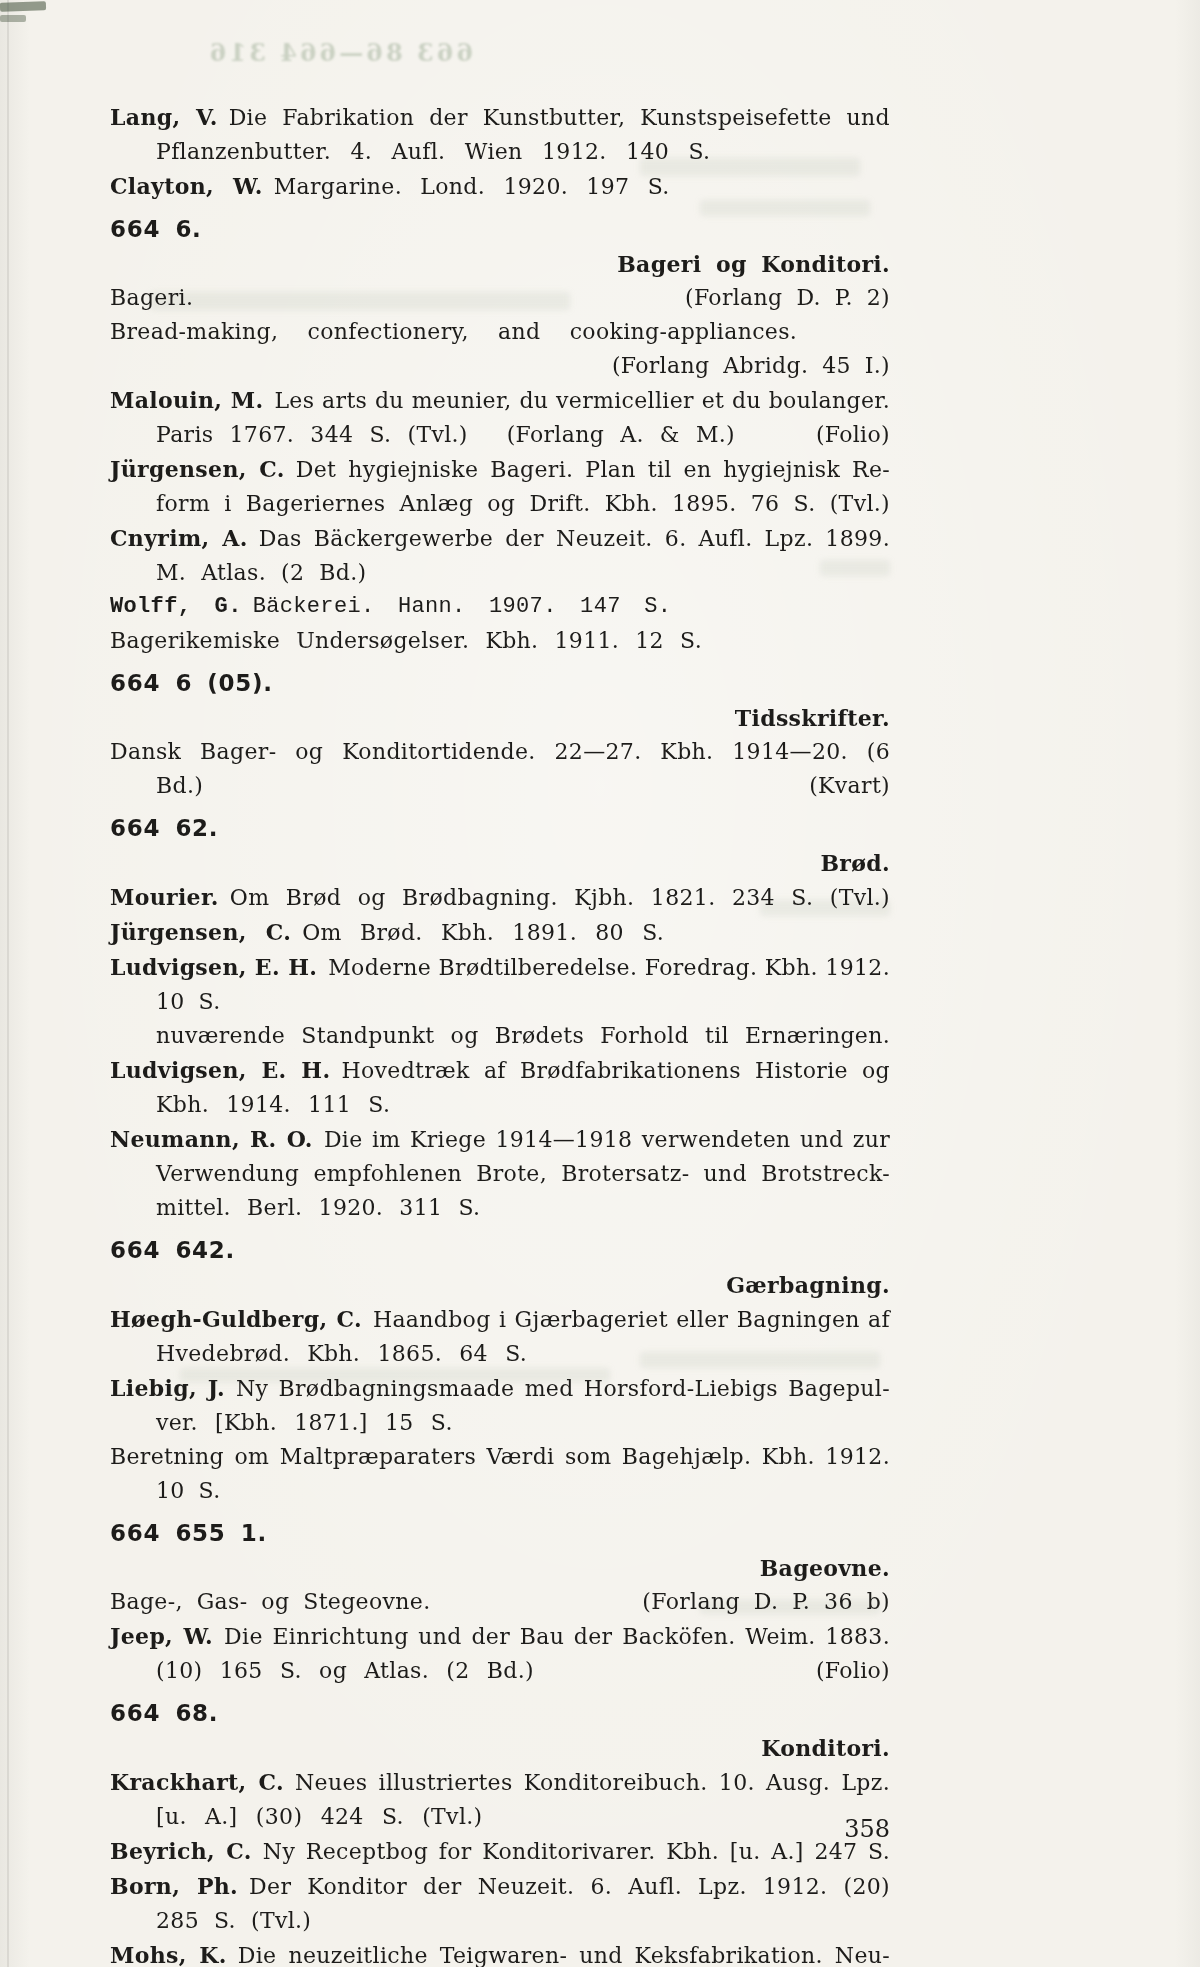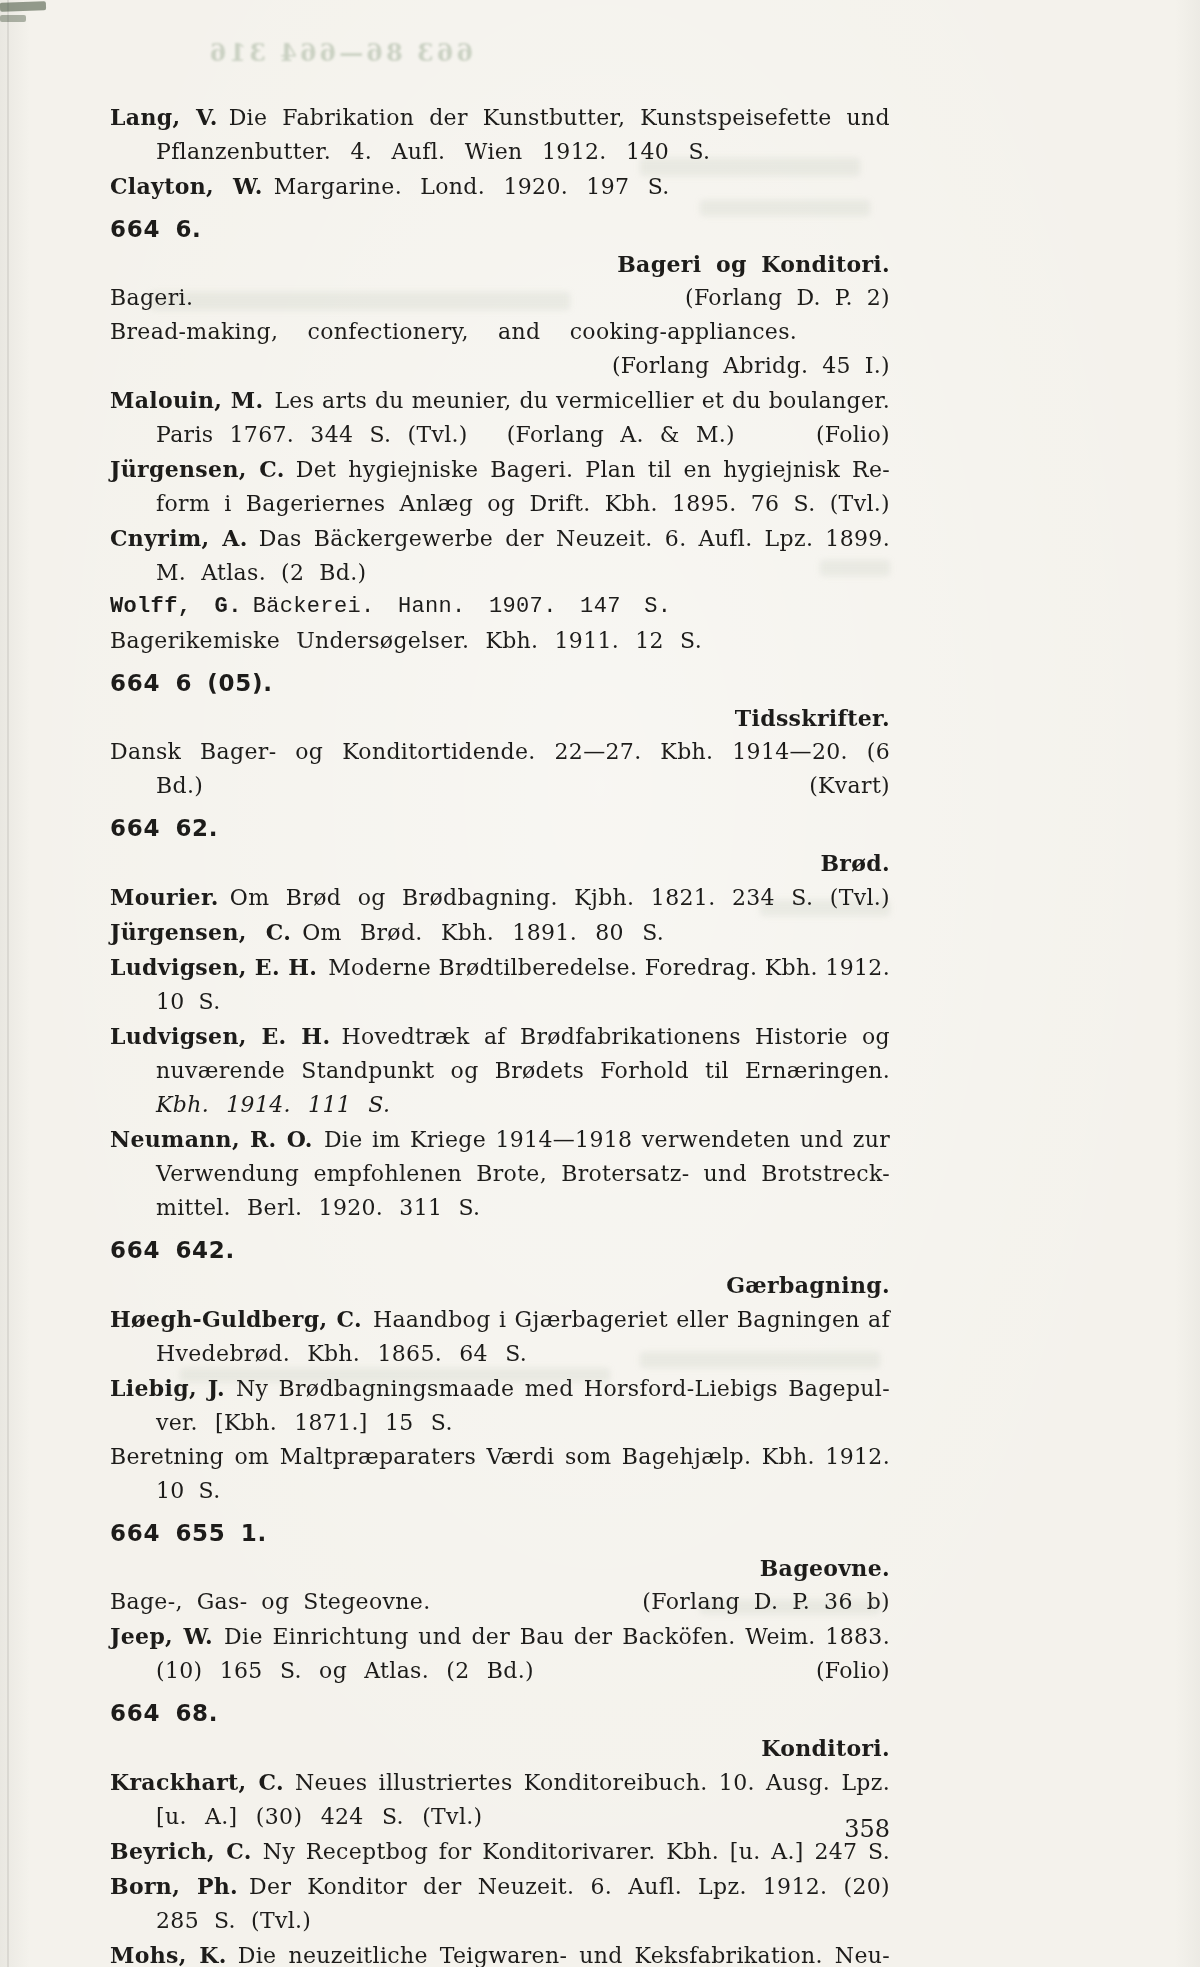--- a/index.html
+++ b/index.html
@@ -141,23 +141,23 @@
         <span class="rightpart">(Kvart)</span>
       </div>
       <div class="line gap flexline">
         <span class="leftpart"><span class="num">664 62.</span></span>
         <span class="rightpart b">Brød.</span>
       </div>
       <div class="line justify"><span class="b">Mourier.</span><span>Om Brød og Brødbagning. Kjbh. 1821. 234 S. (Tvl.)</span></div>
       <div class="line" style="word-spacing: 0.5em;"><span class="b">Jürgensen, C.</span><span>Om Brød. Kbh. 1891. 80 S.</span></div>
       <div class="line justify"><span class="b">Ludvigsen, E. H.</span><span>Moderne Brødtilberedelse. Foredrag. Kbh. 1912.</span></div>
       <div class="line indent"><span>10 S.</span></div>
+      <div class="line indent justify"><span>nuværende Standpunkt og Brødets Forhold til Ernæringen.</span></div>
       <div class="line justify"><span class="b">Ludvigsen, E. H.</span><span>Hovedtræk af Brødfabrikationens Historie og</span></div>
-      <div class="line indent justify"><span>nuværende Standpunkt og Brødets Forhold til Ernæringen.</span></div>
-      <div class="line indent" style="word-spacing: 0.45em; font-style: italic;"><span>Kbh. 1914. 111 S.</span></div>
+      <div class="line indent" style="word-spacing: 0.45em;"><span>Kbh. 1914. 111 S.</span></div>
       <div class="line justify"><span class="b">Neumann, R. O.</span><span>Die im Kriege 1914—1918 verwendeten und zur</span></div>
       <div class="line indent justify"><span>Verwendung empfohlenen Brote, Brotersatz- und Brotstreck-</span></div>
       <div class="line indent" style="word-spacing: 0.4em;"><span>mittel. Berl. 1920. 311 S.</span></div>
       <div class="line gap flexline">
         <span class="leftpart"><span class="num">664 642.</span></span>
         <span class="rightpart b">Gærbagning.</span>
       </div>
       <div class="line justify"><span class="b">Høegh-Guldberg, C.</span><span>Haandbog i Gjærbageriet eller Bagningen af</span></div>
       <div class="line indent" style="word-spacing: 0.45em;"><span>Hvedebrød. Kbh. 1865. 64 S.</span></div>
       <div class="line justify"><span class="b">Liebig, J.</span><span>Ny Brødbagningsmaade med Horsford-Liebigs Bagepul-</span></div>

